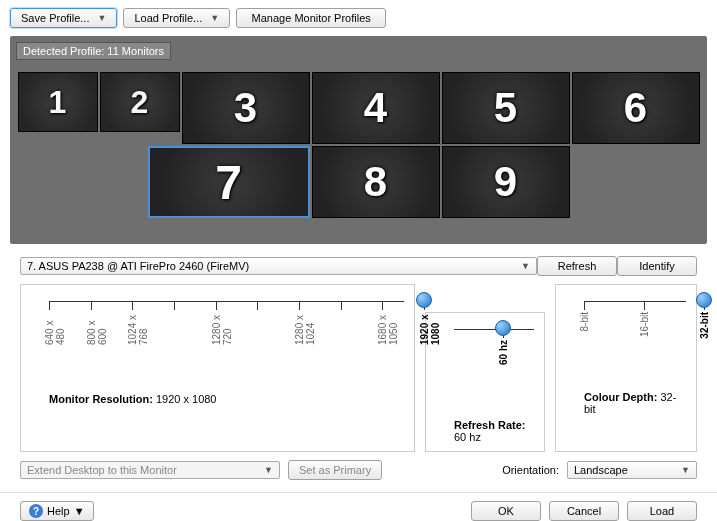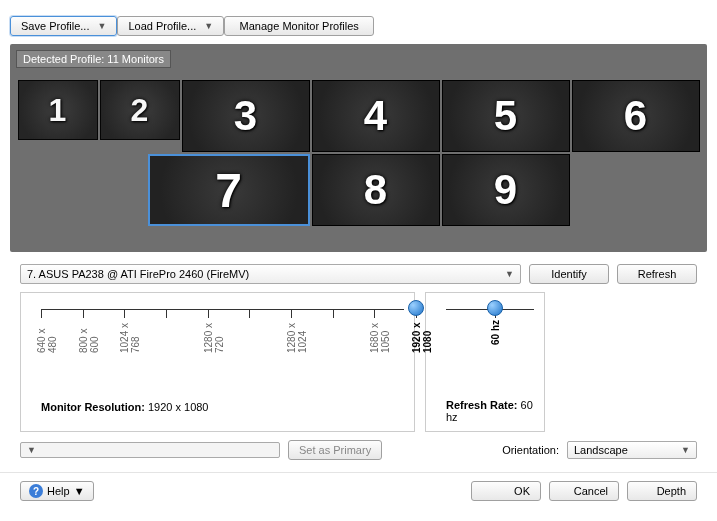--- a/index.html
+++ b/index.html
@@ -1,18 +1,18 @@
 <!DOCTYPE html>
 <html><head>
 <meta charset="utf-8">
 <style>
 * { box-sizing: border-box; margin: 0; padding: 0; font-family: Tahoma, Arial, sans-serif; font-size: 11px; }
 body { width: 717px; height: 521px; background: #fff; overflow: hidden; }
 
-.toolbar { display: flex; padding: 16px 10px 6px 10px; }
+.toolbar { display: flex; gap: 6px; padding: 8px 10px 6px 10px; }
 .btn {
   background: linear-gradient(#fdfdfd,#e8e8e8);
   border: 1px solid #a0a0a0;
   border-radius: 3px;
   padding: 3px 10px;
   min-width: 90px;
   cursor: pointer;
   display: inline-flex;
   align-items: center;
   justify-content: center;
@@ -49,41 +49,41 @@
   font-weight:bold;
   text-shadow:0 0 4px #000, 1px 1px 2px #000;
   cursor:pointer;
 }
 .mon.small { width:80px; height:60px; font-size:32px; }
 .mon.big { width:128px; height:72px; font-size:42px; }
 .mon.big2 { width:128px; height:72px; font-size:42px; }
 .mon.sel { border:2px solid #4a90d9; }
 .mon.faint { opacity:.95; }
 
-.mid-row { display:flex; gap:8px; padding:6px 20px 4px 20px; }
+.mid-row { display:flex; padding:6px 20px 4px 20px; align-items:center; }
 .select {
   flex:1;
   border:1px solid #aaa;
   background:linear-gradient(#fff,#eee);
   padding:2px 6px;
   border-radius:2px;
   display:flex;
   justify-content:space-between;
   align-items:center;
 }
 .select .chev { font-size:9px; color:#555; }
 
 .panels { display:flex; gap:10px; padding:4px 20px 6px 20px; }
 .panel {
   border:1px solid #ccc;
   background:#fff;
-  padding:10px 10px 8px 20px;
+  padding:10px 10px 8px 28px;
 }
 .panel.res { flex:0 0 395px; }
-.panel.rr { flex:0 0 120px; }
+.panel.rr { flex:0 0 120px;margin-top:28px; }
 .panel.cd { flex:1; }
 
 .slider-track {
   margin-top:6px;
   border-top:1px solid #333;
   height:44px;
   position:relative;
 }
 .slider-track .tick {
   position:absolute; top:0; width:1px; height:8px; background:#333;
@@ -117,21 +117,21 @@
   background:linear-gradient(#fdfdfd,#e8e8e8);
   border-radius:3px;
   padding:2px 8px;
   display:inline-flex; align-items:center; gap:4px;
   cursor:pointer;
 }
 .help-btn .q {
   width:14px;height:14px;border-radius:50%;
   background:#3b7dd8;color:#fff;display:inline-flex;align-items:center;justify-content:center;font-size:10px;font-weight:bold;
 }
-.footer .btn { min-width:70px;justify-content:flex-end; }
+.footer .btn { min-width:70px; }
 
 .mini { position:relative; margin-top:6px; border-top:1px solid #333; height:42px; }
 .mini .tick { position:absolute; top:0; width:1px; height:8px; background:#333; }
 .mini .lab {
   position:absolute; top:10px; font-size:10px;
   writing-mode: vertical-rl; transform: rotate(180deg);
   color:#666;
 }
 .mini .lab.bold { font-weight:bold; color:#000; }
 .mini .knob {
@@ -175,24 +175,24 @@
     </div>
   </div>
 </div>
 
 <div class="mid-row">
   <div class="select">
     <span>7. ASUS PA238 @ ATI FirePro 2460 (FireMV)</span>
     <span class="chev">▼</span>
   </div>
   <button class="btn" style="min-width:80px">
+    <span>Refresh</span>
+  </button>
+  <button class="btn" style="min-width:80px">
     <span>Identify</span>
-  </button>
-  <button class="btn" style="min-width:80px">
-    <span>Refresh</span>
   </button>
 </div>
 
 <div class="panels">
 
   <div class="panel res">
     <div class="slider-track" id="res-track">
         <div class="tick" style="left: 0px;"></div>
         <div class="lab" style="left: -5px;">640 x 480</div>
         <div class="tick" style="left: 41.6667px;"></div>
@@ -223,24 +223,40 @@
         <div class="tick" style="left: 49px;"></div>
         <div class="lab bold" style="left: 44px;">60 hz</div>
         <div class="knob" style="left: 41px;"></div>
       </div>
     <div class="summary">
       <b>Refresh Rate:</b>
       <span>60 hz</span>
     </div>
   </div>
 
+  <div class="panel cd">
+    <div class="mini" id="cd-track">
+        <div class="tick" style="left: 0px;"></div>
+        <div class="lab" style="left: -5px;">8-bit</div>
+        <div class="tick" style="left: 60px;"></div>
+        <div class="lab" style="left: 55px;">16-bit</div>
+        <div class="tick" style="left: 120px;"></div>
+        <div class="lab bold" style="left: 115px;">32-bit</div>
+        <div class="knob" style="left: 112px;"></div>
+      </div>
+    <div class="summary">
+      <b>Colour Depth:</b>
+      <span>32-bit</span>
+    </div>
+  </div>
 </div>
 
 <div class="lower-row">
   <div class="select disabled" style="flex:0 0 260px">
+    <span>Extend Desktop to this Monitor</span>
     <span class="chev">▼</span>
   </div>
   <button class="btn disabled" style="min-width:90px">
     <span>Set as Primary</span>
   </button>
   <div class="spacer"></div>
   <span>Orientation:</span>
   <div class="select" style="flex:0 0 130px">
     <span>Landscape</span>
     <span class="chev">▼</span>
@@ -254,15 +270,15 @@
     <span class="chev">▼</span>
   </div>
   <div class="spacer"></div>
   <button class="btn">
       <span>OK</span>
     </button>
   <button class="btn">
       <span>Cancel</span>
     </button>
   <button class="btn">
-      <span>Depth</span>
+      <span>Load</span>
     </button>
 </div>
 
 </body></html>

